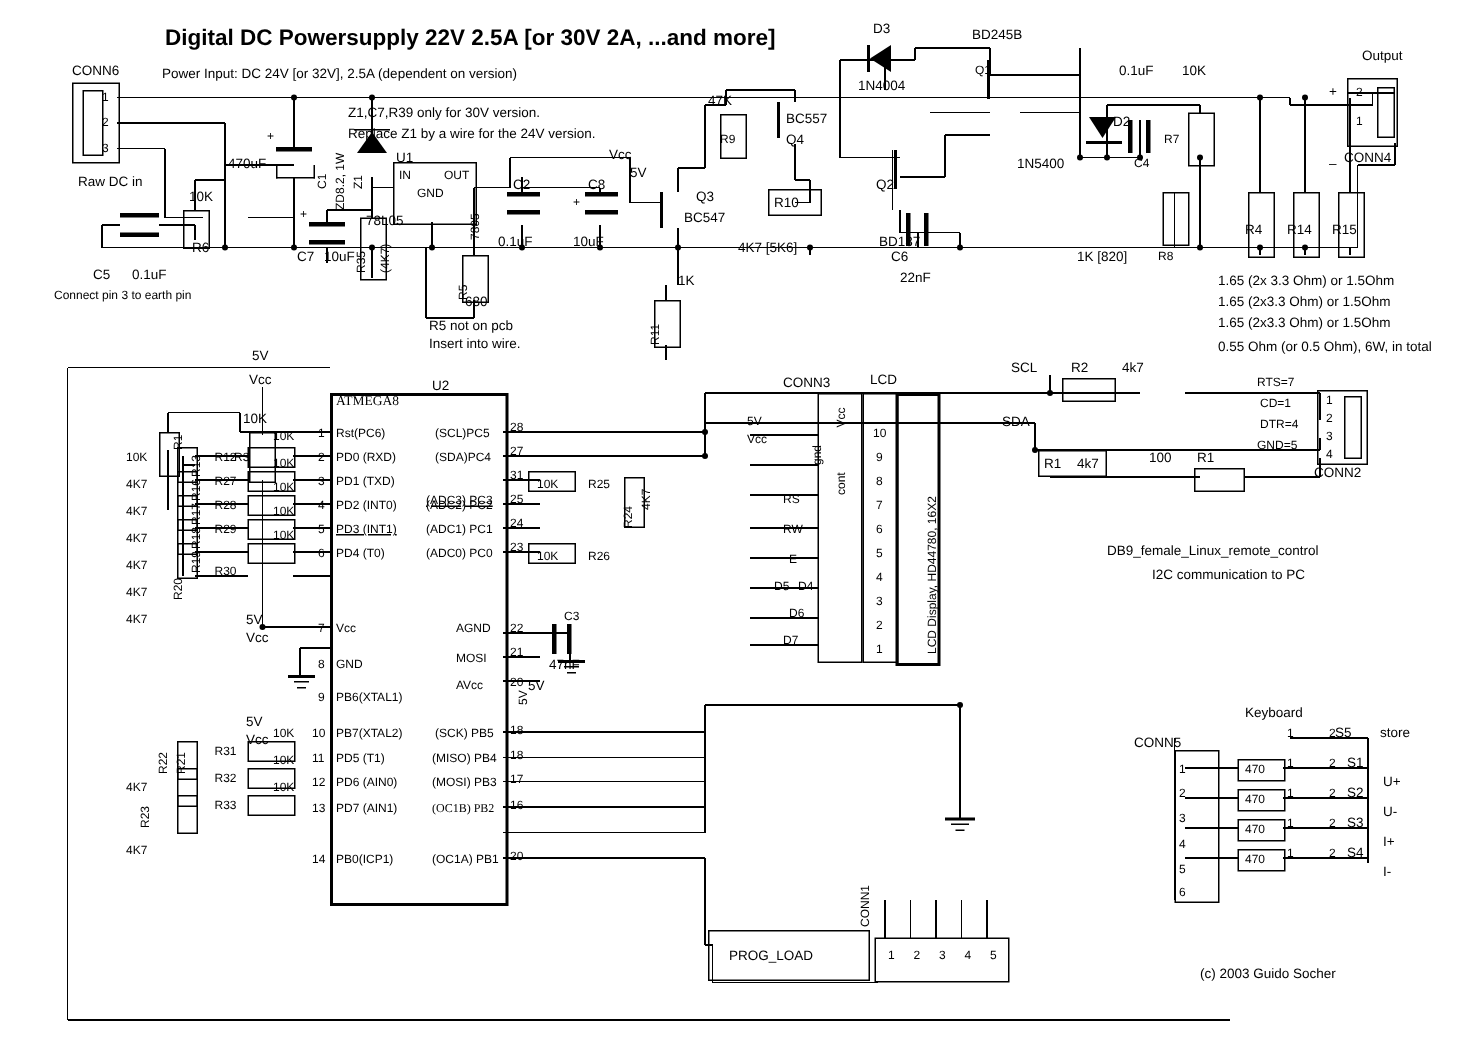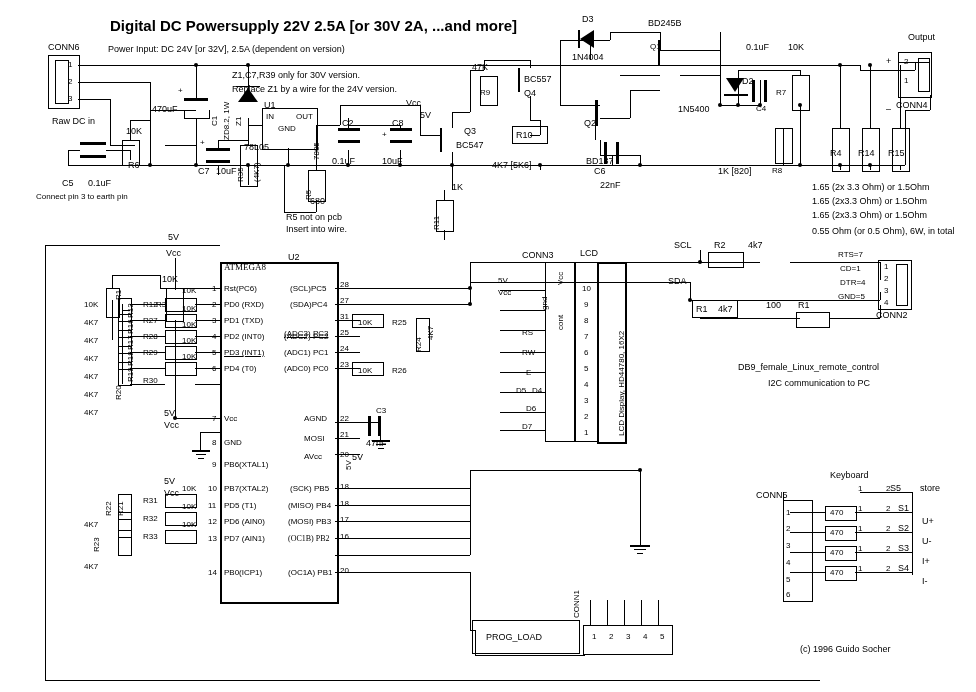--- a/index.html
+++ b/index.html
@@ -662,21 +662,21 @@
 <div class="box" style="left:472px;top:620px;width:106px;height:32px;"></div>
 <div class="t s9" style="left:486px;top:632px;">PROG_LOAD</div>
 <div class="box" style="left:583px;top:625px;width:88px;height:28px;"></div>
 <div class="t s8 rot" style="left:572px;top:618px;">CONN1</div>
 <div class="t s8" style="left:592px;top:632px;">1</div>
 <div class="t s8" style="left:609px;top:632px;">2</div>
 <div class="t s8" style="left:626px;top:632px;">3</div>
 <div class="t s8" style="left:643px;top:632px;">4</div>
 <div class="t s8" style="left:660px;top:632px;">5</div>
 
-<div class="t s9" style="left:800px;top:644px;">(c) 1996 Guido Socher</div>
+<div class="t s9" style="left:800px;top:644px;">(c) 2003 Guido Socher</div>
 
 <div class="ln hl" style="left:192px;top:450px;width:18px;height:2px;"></div>
 <div class="ln hl" style="left:196px;top:454px;width:10px;"></div>
 <div class="ln hl" style="left:198px;top:458px;width:6px;"></div>
 <div class="ln hl" style="left:372px;top:440px;width:18px;height:2px;"></div>
 <div class="ln hl" style="left:376px;top:444px;width:10px;"></div>
 <div class="ln hl" style="left:378px;top:448px;width:6px;"></div>
 <div class="ln hl" style="left:120px;top:340px;width:0px;"></div>
 <div class="ln hl" style="left:630px;top:545px;width:20px;height:2px;"></div>
 <div class="ln hl" style="left:634px;top:549px;width:12px;"></div>

